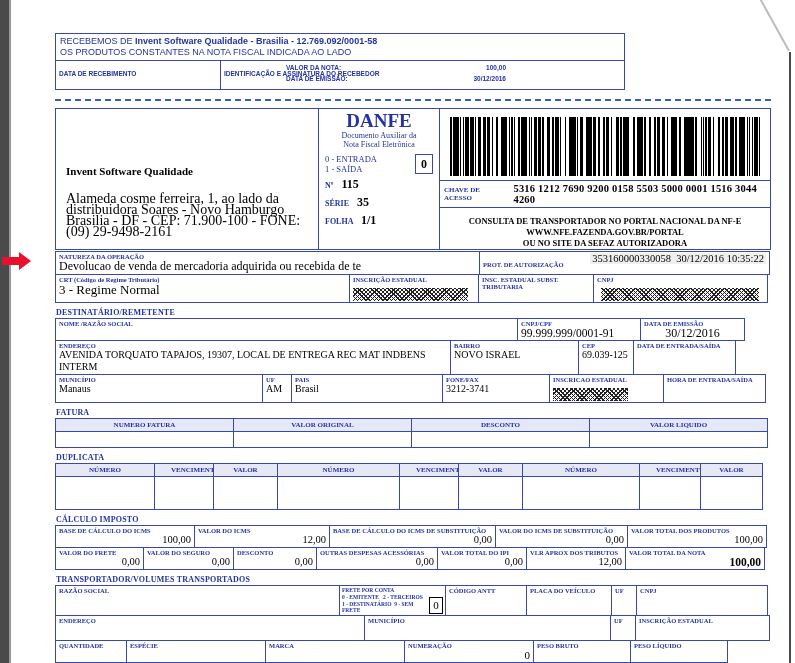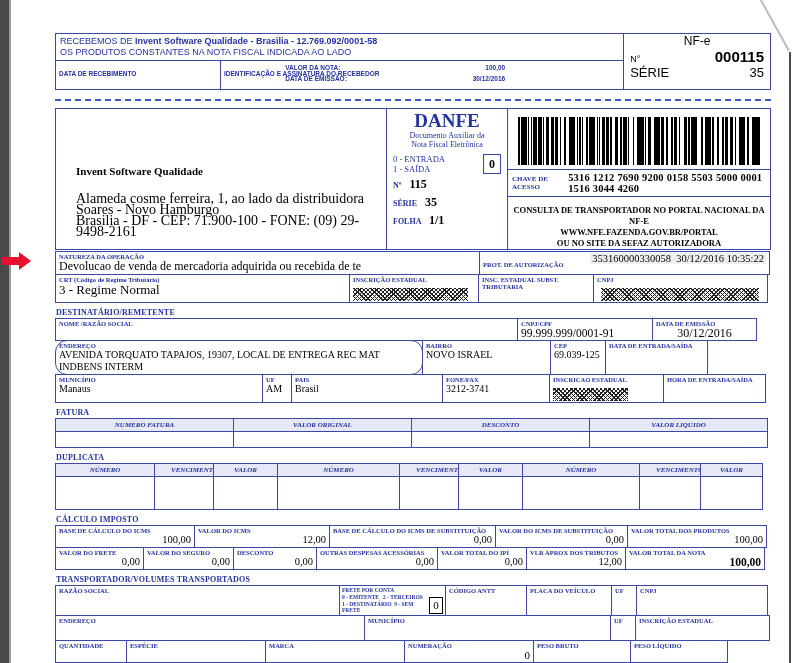--- a/index.html
+++ b/index.html
@@ -40,21 +40,21 @@
   .nfe-line{display:flex;justify-content:space-between;align-items:baseline;
             font-family:"Liberation Sans",sans-serif;}
   .nfe-lab{font-size:9px;}
   .nfe-num{font-size:15px;font-weight:bold;}
   .nfe-serie{font-size:13px;}
 
   .cutline{border-top:2px dashed #3a5bbf;margin:9px 0 7px 0;}
 
   
   .mainhdr{display:flex;}
-  .emit{width:332px;border:1px solid var(--bd);padding:4px 20px;box-sizing:border-box;height:142px;}
+  .emit{width:264px;border:1px solid var(--bd);padding:4px 10px;box-sizing:border-box;height:142px;}
   .emit-name{font-size:11px;font-weight:bold;margin-top:52px;}
   .emit-addr{font-size:14px;line-height:11px;margin-top:16px;}
   .danfe{width:122px;border:1px solid var(--bd);margin-left:-1px;box-sizing:border-box;height:142px;
          padding:2px 6px;}
   .danfe-title{text-align:center;font-size:19px;font-weight:bold;color:var(--navy);line-height:20px;}
   .danfe-sub{text-align:center;font-size:8px;color:var(--navy);line-height:9px;}
   .es{display:flex;align-items:center;margin-top:5px;}
   .es-opts{font-size:8.5px;color:var(--navy);line-height:10px;flex:1;}
   .es-box{width:16px;height:18px;border:1px solid var(--bd);text-align:center;font-size:12px;
           font-weight:bold;line-height:18px;}
@@ -76,21 +76,21 @@
   .hatch{display:inline-block;height:13px;vertical-align:bottom;
      background-image:repeating-linear-gradient(45deg,#222 0 1px,transparent 1px 3px),
                       repeating-linear-gradient(-45deg,#222 0 1px,transparent 1px 3px);
      background-color:#f6f6f6;}
 
   .prot-val{float:right;font-size:10.5px;background:#efefef;padding:0 2px;white-space:pre;}
   .nat-val{font-size:12px;line-height:13px;}
   .crt-val{font-size:13px;line-height:14px;}
 
   .hdr-cell{background:var(--lav);text-align:center;font-size:7px;font-weight:bold;color:var(--navy);
-            border:1px solid var(--bd);margin-left:-1px;margin-top:-1px;padding:2px 16px;min-height:0;box-sizing:border-box;font-style:italic;}
+            border:1px solid var(--bd);margin-left:-1px;margin-top:-1px;padding:2px 16px;min-height:0;box-sizing:border-box;}
   .hdr-cell:first-child{margin-left:0;}
   .empty-cell{border:1px solid var(--bd);margin-left:-1px;margin-top:-1px;box-sizing:border-box;}
   .empty-cell:first-child{margin-left:0;}
 
   .num-val{font-size:10.5px;text-align:right;display:block;line-height:12px;}
   .total-bold{font-weight:bold;font-size:11.5px;}
 
   .frete-opts{font-size:5.5px;font-weight:bold;color:var(--navy);line-height:6.5px;}
   .frete-flex{display:flex;align-items:flex-end;}
   .frete-box{width:13px;height:15px;border:1px solid #000;font-size:11px;text-align:center;
@@ -136,31 +136,20 @@
                 <span>100,00</span>
               </div>
               <div class="vn-row">
                 <span>DATA DE EMISSÃO:</span>
                 <span>30/12/2016</span>
               </div>
             </div>
           </div>
         </div>
       </div>
-      <div class="nfe-box">
-        <div class="nfe-title">NF-e</div>
-        <div class="nfe-line">
-          <span class="nfe-lab">N°</span>
-          <span class="nfe-num">000115</span>
-        </div>
-        <div class="nfe-line">
-          <span class="nfe-serie">SÉRIE</span>
-          <span class="nfe-serie">35</span>
-        </div>
-      </div>
     </div>
 
     <div class="cutline"></div>
 
     <div class="mainhdr">
       <div class="emit">
         <div class="emit-name">Invent Software Qualidade</div>
         <div class="emit-addr">
           <span>Alameda cosme ferreira, 1, ao lado da distribuidora Soares - Novo Hamburgo</span><br>
           <span>Brasilia - DF - CEP: 71.900-100 - FONE: (09) 29-9498-2161</span>
@@ -233,31 +222,31 @@
         <span class="lbl">CNPJ</span>
         <span class="hatch" style="width:158px;margin-left:4px;"></span>
       </div>
     </div>
 
     <div class="sec-title">DESTINATÁRIO/REMETENTE</div>
     <div class="row">
       <div class="cell" style="width:463px;">
         <span class="lbl">NOME /RAZÃO SOCIAL</span>
       </div>
-      <div class="cell" style="width:136px;">
+      <div class="cell" style="width:124px;">
         <span class="lbl">CNPJ/CPF</span>
         <span class="val" style="font-size:11.5px;">99.999.999/0001-91</span>
       </div>
       <div class="cell" style="width:105px;">
         <span class="lbl">DATA DE EMISSÃO</span>
         <span class="val" style="font-size:12px;text-align:center;">30/12/2016</span>
       </div>
     </div>
     <div class="row">
-      <div class="cell" style="width:368px;border-radius:12px;">
+      <div class="cell" style="width:396px;">
         <span class="lbl">ENDEREÇO</span>
         <span class="val">AVENIDA TORQUATO TAPAJOS, 19307, LOCAL DE ENTREGA REC MAT INDBENS INTERM</span>
       </div>
       <div class="cell" style="width:129px;">
         <span class="lbl">BAIRRO</span>
         <span class="val">NOVO ISRAEL</span>
       </div>
       <div class="cell" style="width:56px;">
         <span class="lbl">CEP</span>
         <span class="val">69.039-125</span>

